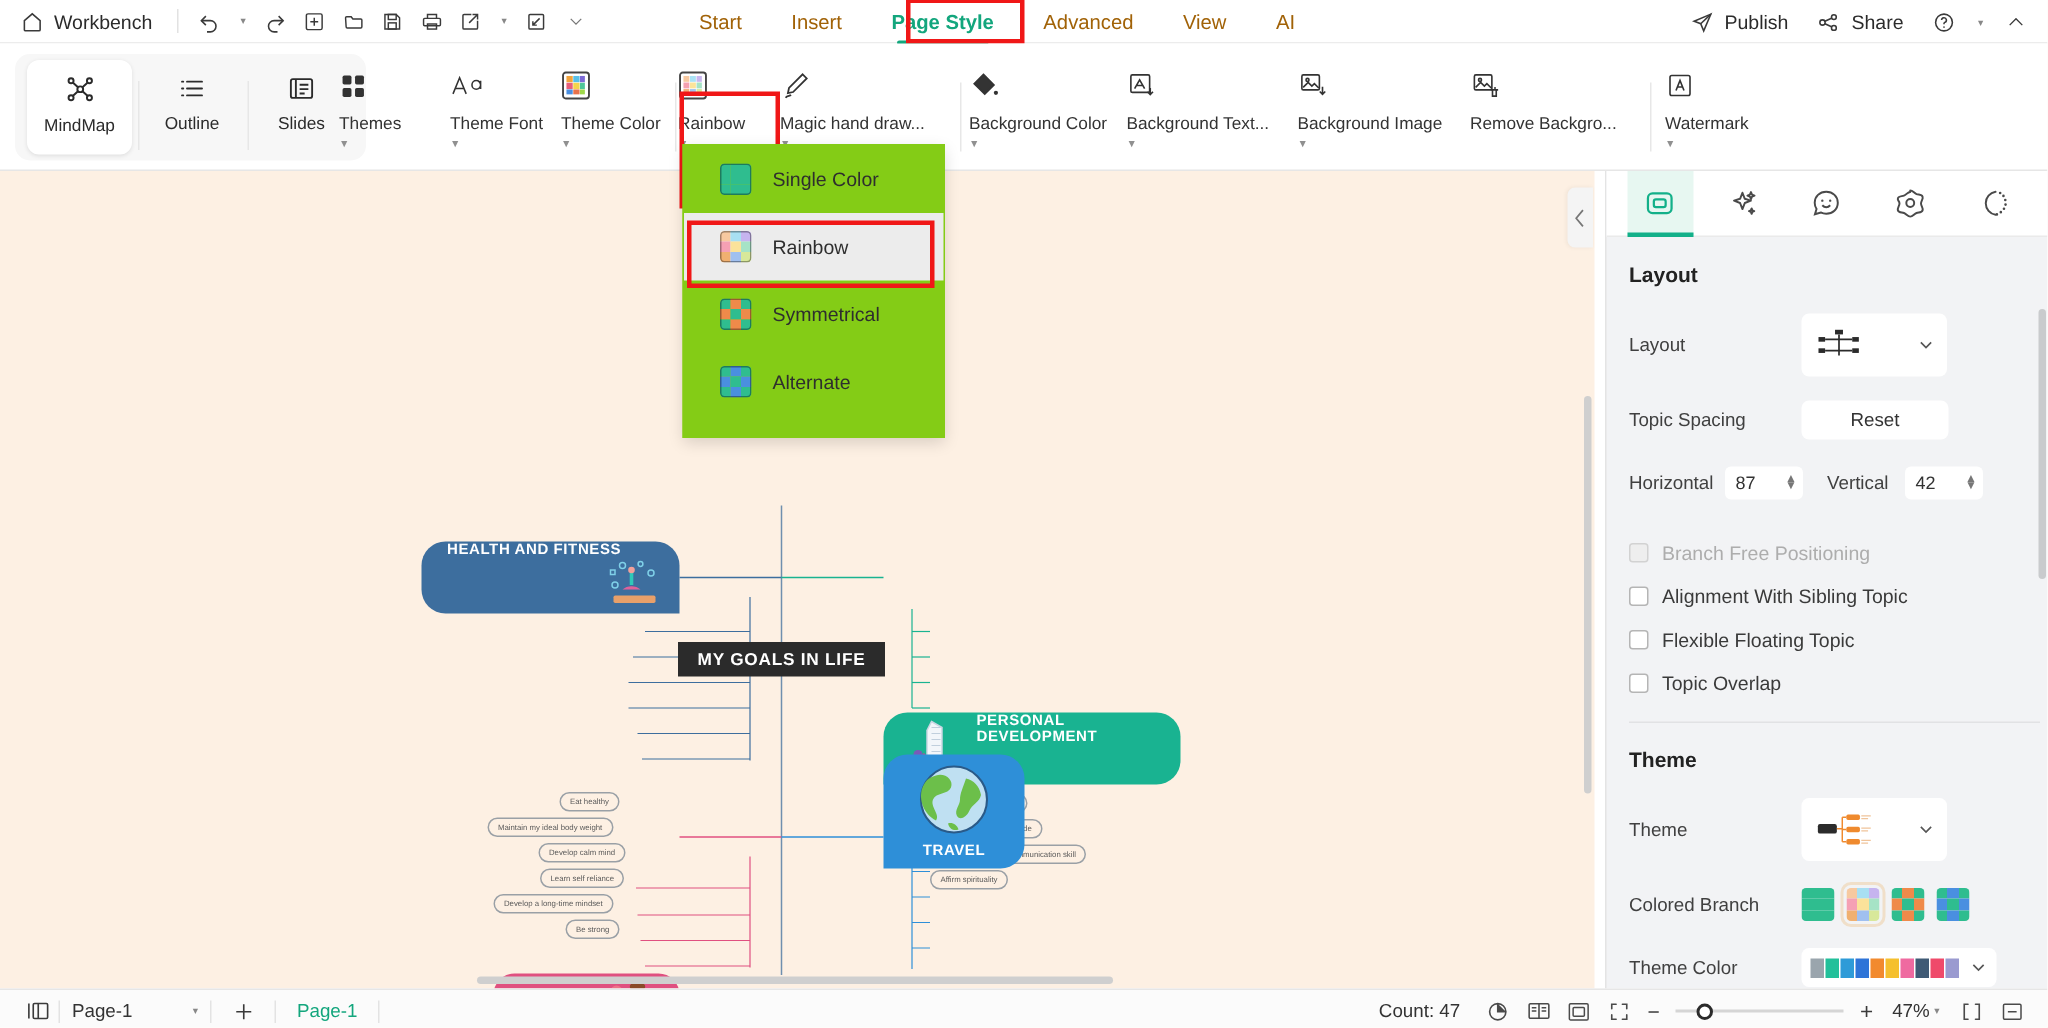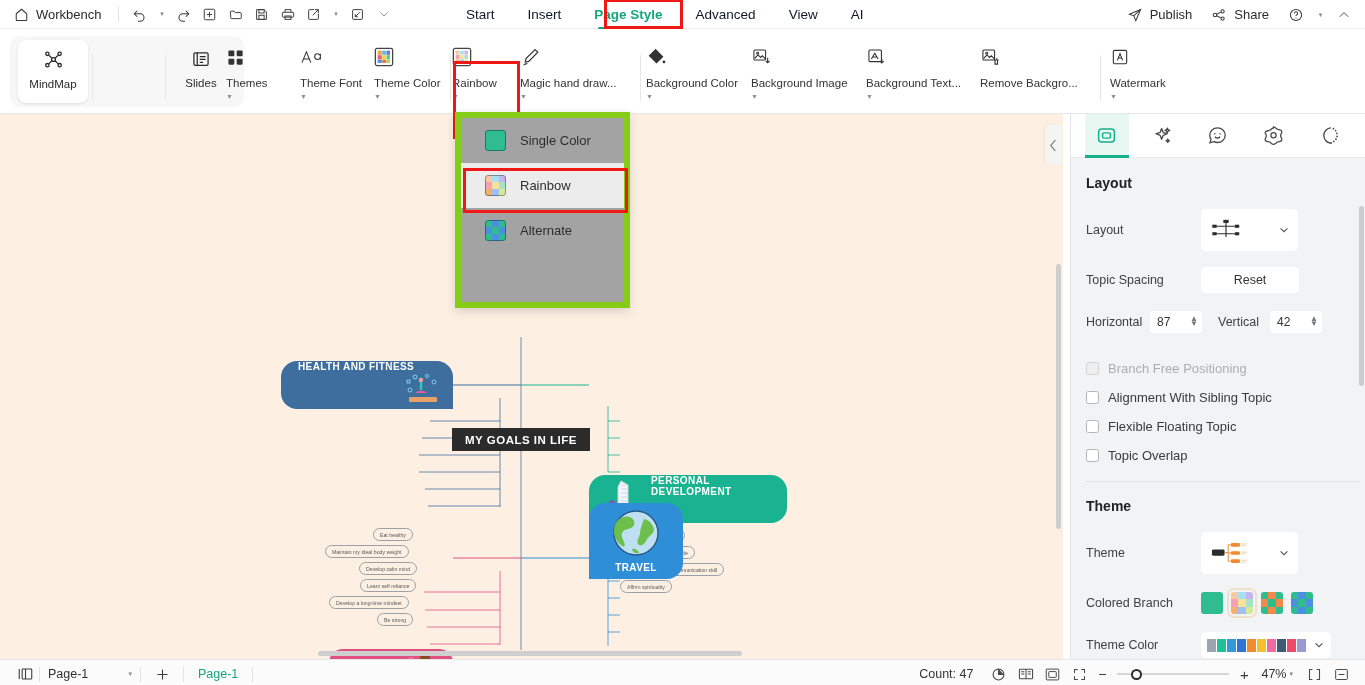--- a/index.html
+++ b/index.html
@@ -25,21 +25,21 @@
   .vdiv { width: 1px; height: 16px; background: #e2e2e2; margin: 0 8px; }
   .tbicon {
     width: 26px; height: 22px; display: flex; align-items: center; justify-content: center;
     cursor: pointer; color: #3a3a3a;
   }
   .tbicon.small { width: 18px; }
   .caret { font-size: 7px; color: #888; margin-left: 1px; }
 
   .tb-menu { position: absolute; left: 466px; top: 0; display: flex; align-items: center; height: 29px; }
   .menu-item {
-    font-size: 13.5px; color: #0f172a; padding: 5px 0; margin: 0 33px 0 0; cursor: pointer;
+    font-size: 13.5px; color: #a16207; padding: 5px 0; margin: 0 33px 0 0; cursor: pointer;
     position: relative; white-space: nowrap;
   }
   .menu-item.active { color: #13a67d; font-weight: bold; }
   .menu-item.active .underline {
     position: absolute; left: 4px; right: 4px; bottom: -3px; height: 3px;
     background: #13a67d; border-radius: 2px;
   }
   .menu-highlight {
     position: absolute; left: 604px; top: -1px; width: 79px; height: 30px;
     border: 3px solid #f01717; background: transparent; pointer-events: none;
@@ -77,22 +77,22 @@
   .vbtn.on { background: #ffffff; box-shadow: 0 1px 3px rgba(0,0,0,.10); }
   .sep { position: absolute; top: 18px; width: 1px; height: 46px; background: #e7e7e7; }
 
   .rainbow-hl {
     position: absolute; left: 453px; top: 32px; width: 67px; height: 78px;
     border: 3px solid #f01717; pointer-events: none; z-index: 30;
   }
 
   
   .dropdown {
-    position: absolute; left: 455px; top: 112px; width: 175px; height: 196px;
-    background: #a3a3a3; border: 6px solid #84cc16; z-index: 40;
+    position: absolute; left: 455px; top: 96px; width: 175px; height: 196px;
+    background: #84cc16; border: 1px solid #84cc16; z-index: 40;
     box-shadow: 0 3px 10px rgba(0,0,0,.15);
   }
   .dd-item {
     height: 45px; display: flex; align-items: center; padding-left: 24px; gap: 14px;
     cursor: pointer; font-size: 13px; color: #2e2e2e;
   }
   .dd-item.hl { background: #ececec; }
   .dd-hl-box {
     position: absolute; left: 2px; top: 50px; width: 165px; height: 45px;
     border: 3px solid #f01717; pointer-events: none;
@@ -352,20 +352,28 @@
               <circle cx="5" cy="5.5" r="1.9"></circle>
               <circle cx="19" cy="5.5" r="1.9"></circle>
             <circle cx="5" cy="18.5" r="1.9"></circle>
               <circle cx="19" cy="18.5" r="1.9"></circle>
             <path d="M10.3 10.5L6.5 7M13.7 10.5L17.5 7M10.3 13.5L6.5 17M13.7 13.5L17.5 17"></path>
           </svg>
         </span>
         <span class="tx">MindMap</span>
       </div>
       <div class="sep" style="left:82px"></div>
+      <div class="vbtn" style="left:83px">
+        <span>
+          <svg width="20" height="20" viewBox="0 0 24 24" fill="none" stroke="#2b2b2b" stroke-width="1.5" stroke-linecap="round">
+            <path d="M4 6.5h1M8 6.5h12M4 12h1M8 12h12M4 17.5h1M8 17.5h12" stroke-dasharray="0.1 0"></path>
+          </svg>
+        </span>
+        <span class="tx">Outline</span>
+      </div>
       <div class="sep" style="left:155px"></div>
       <div class="vbtn" style="left:156px">
         <span>
           <svg width="20" height="20" viewBox="0 0 24 24" fill="none" stroke="#2b2b2b" stroke-width="1.5">
             <rect x="3.5" y="4.5" width="17" height="15" rx="1.6"></rect>
               <path d="M7.5 4.5v15"></path>
               <path d="M10.5 9h7M10.5 12.5h7M10.5 16h4"></path>
           </svg>
         </span>
         <span class="tx">Slides</span>
@@ -455,41 +463,41 @@
         <span class="ic">
           <svg width="21" height="21" viewBox="0 0 24 24" fill="none" stroke="#333" stroke-width="1.3">
             <path d="M11 3l8 8-7 7-8-8z" fill="#333" stroke="none"></path>
             <path d="M11 3l8 8-7 7-8-8z"></path>
             <circle cx="20.5" cy="17" r="1.6" fill="#333" stroke="none"></circle>
           </svg>
         </span>
         <span class="tx">Background Color</span>
         <span class="dd">▼</span>
       </div>
+      <div class="rbtn" style="width:114px">
+        <span class="ic">
+          <svg width="20" height="20" viewBox="0 0 24 24" fill="none" stroke="#333" stroke-width="1.3">
+            <rect x="3.5" y="3.5" width="15" height="14" rx="1.2"></rect>
+            <path d="M6.5 14.5l4-7 4 7M8.2 12h4.6"></path>
+              <path d="M19 14v5M16.8 17l2.2 2.2 2.2-2.2"></path>
+          </svg>
+        </span>
+        <span class="tx">Background Text...</span>
+        <span class="dd">▼</span>
+      </div>
       <div class="rbtn" style="width:115px">
         <span class="ic">
           <svg width="20" height="20" viewBox="0 0 24 24" fill="none" stroke="#333" stroke-width="1.3">
             <rect x="3.5" y="3.5" width="14" height="12" rx="1.2"></rect>
             <circle cx="8" cy="7.5" r="1.2"></circle>
               <path d="M4.5 13.5l4-4 3 3 2-2 3.5 3.5"></path>
             <path d="M20 13v6M17.8 16.8L20 19l2.2-2.2"></path>
           </svg>
         </span>
         <span class="tx">Background Image</span>
-        <span class="dd">▼</span>
-      </div>
-      <div class="rbtn" style="width:114px">
-        <span class="ic">
-          <svg width="20" height="20" viewBox="0 0 24 24" fill="none" stroke="#333" stroke-width="1.3">
-            <rect x="3.5" y="3.5" width="15" height="14" rx="1.2"></rect>
-            <path d="M6.5 14.5l4-7 4 7M8.2 12h4.6"></path>
-              <path d="M19 14v5M16.8 17l2.2 2.2 2.2-2.2"></path>
-          </svg>
-        </span>
-        <span class="tx">Background Text...</span>
         <span class="dd">▼</span>
       </div>
       <div class="rbtn" style="width:115px">
         <span class="ic">
           <svg width="20" height="20" viewBox="0 0 24 24" fill="none" stroke="#333" stroke-width="1.3">
             <rect x="3.5" y="3.5" width="14" height="12" rx="1.2"></rect>
             <circle cx="8" cy="7.5" r="1.2"></circle>
               <path d="M4.5 13.5l4-4 3 3 2-2 3.5 3.5"></path>
             <path d="M16.5 15.5h6M18 15.5v5h3v-5M19.2 14h1.6"></path>
           </svg>
@@ -541,20 +549,36 @@
             <i style="background:#c6b4ef"></i>
           <i style="background:#f5a0b4"></i>
             <i style="background:#fbe29a"></i>
             <i style="background:#a6e3c6"></i>
           <i style="background:#f0b070"></i>
             <i style="background:#a0c0f0"></i>
             <i style="background:#d8e89a"></i>
         </span>
       </span>
       <span>Rainbow</span>
+    </div>
+    <div class="dd-item">
+      <span class="swatch">
+        <span class="sw-grid">
+          <i style="background:#2fbd8f"></i>
+            <i style="background:#ef8a4a"></i>
+            <i style="background:#2fbd8f"></i>
+          <i style="background:#ef8a4a"></i>
+            <i style="background:#2fbd8f"></i>
+            <i style="background:#ef8a4a"></i>
+          <i style="background:#2fbd8f"></i>
+            <i style="background:#ef8a4a"></i>
+            <i style="background:#2fbd8f"></i>
+        </span>
+      </span>
+      <span>Symmetrical</span>
     </div>
     <div class="dd-item">
       <span class="swatch">
         <span class="sw-grid">
           <i style="background:#2fbd8f"></i>
             <i style="background:#4a8fe0"></i>
             <i style="background:#2fbd8f"></i>
           <i style="background:#4a8fe0"></i>
             <i style="background:#2fbd8f"></i>
             <i style="background:#4a8fe0"></i>

